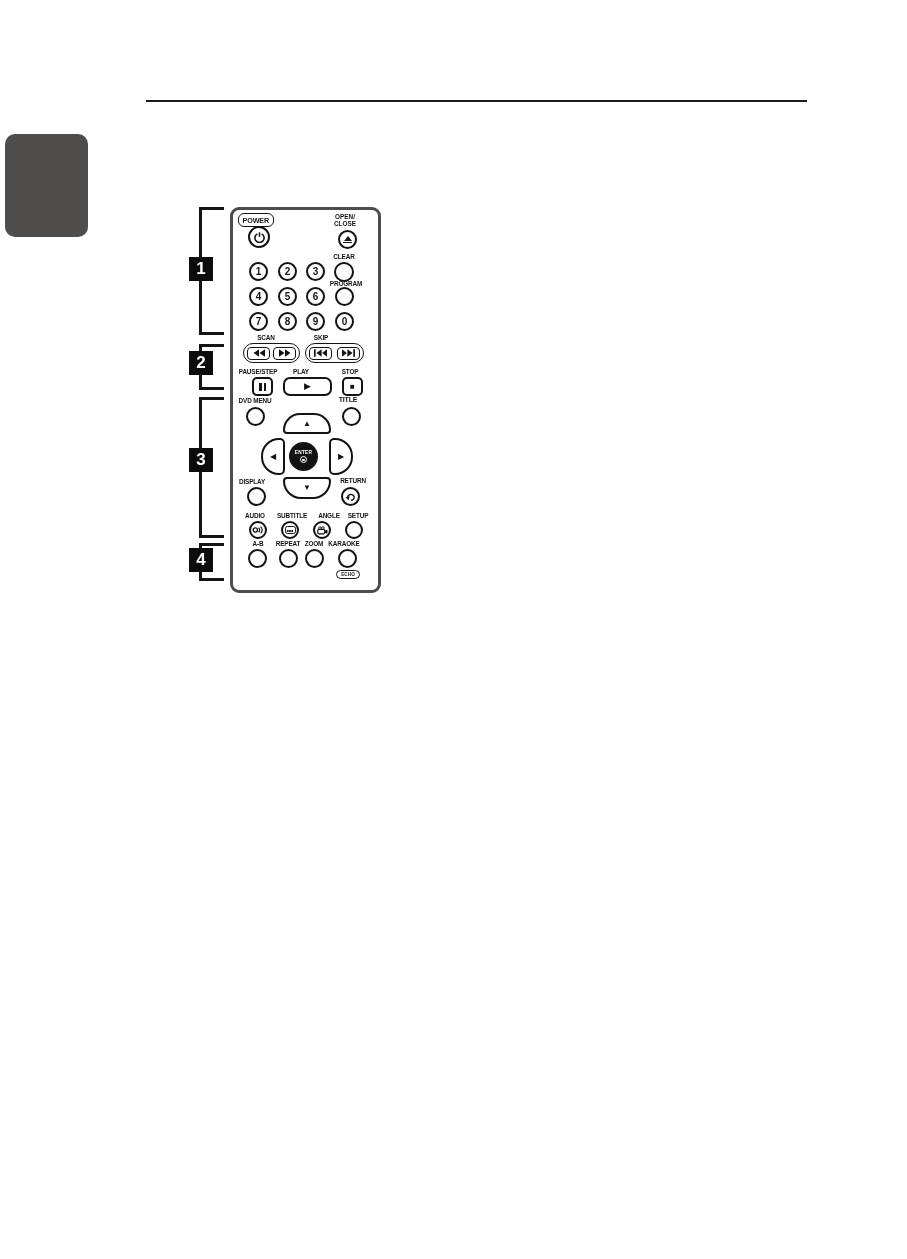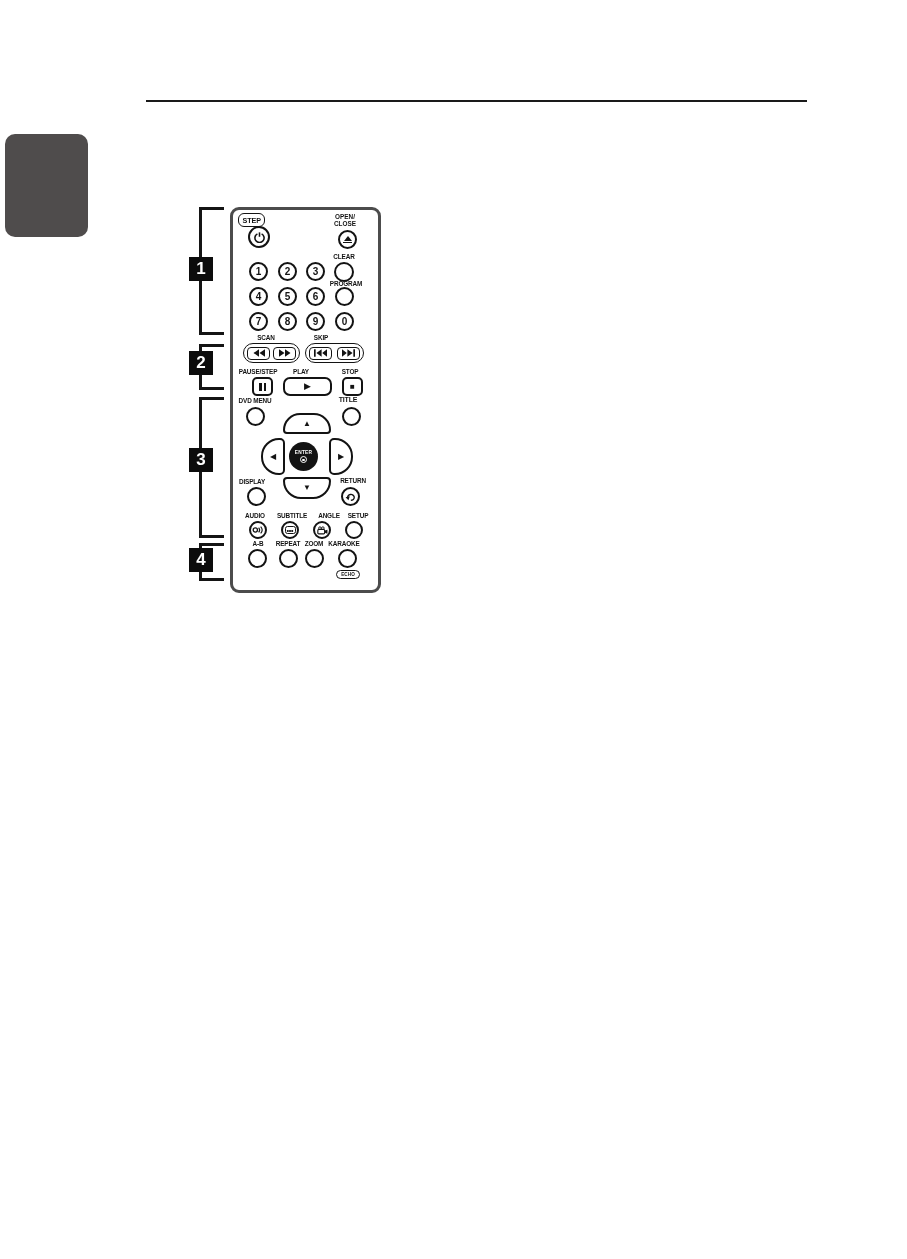--- a/index.html
+++ b/index.html
@@ -99,21 +99,21 @@
     <div class="bt" style="left:199px;top:578px;"></div>
   </div>
 
   <div class="badge" style="top:257px;">1</div>
   <div class="badge" style="top:351px;">2</div>
   <div class="badge" style="top:448px;">3</div>
   <div class="badge" style="top:548px;">4</div>
 
   <div class="remote">
 
-    <div class="pwr-pill">STEP</div>
+    <div class="pwr-pill">POWER</div>
     <div class="cbtn" style="left:15px;top:16px;width:22px;height:22px;border-width:2.6px;">
       <svg width="11" height="11" viewBox="0 0 12 12">
         <path d="M3.7 2 A5 5 0 1 0 8.3 2" fill="none" stroke="#131313" stroke-width="1.7"></path>
         <line x1="6" y1="0.4" x2="6" y2="5.2" stroke="#131313" stroke-width="1.7"></line>
       </svg>
     </div>
     <div class="oc-lbl">
       <span>OPEN/</span><br>
       <span>CLOSE</span>
     </div>

